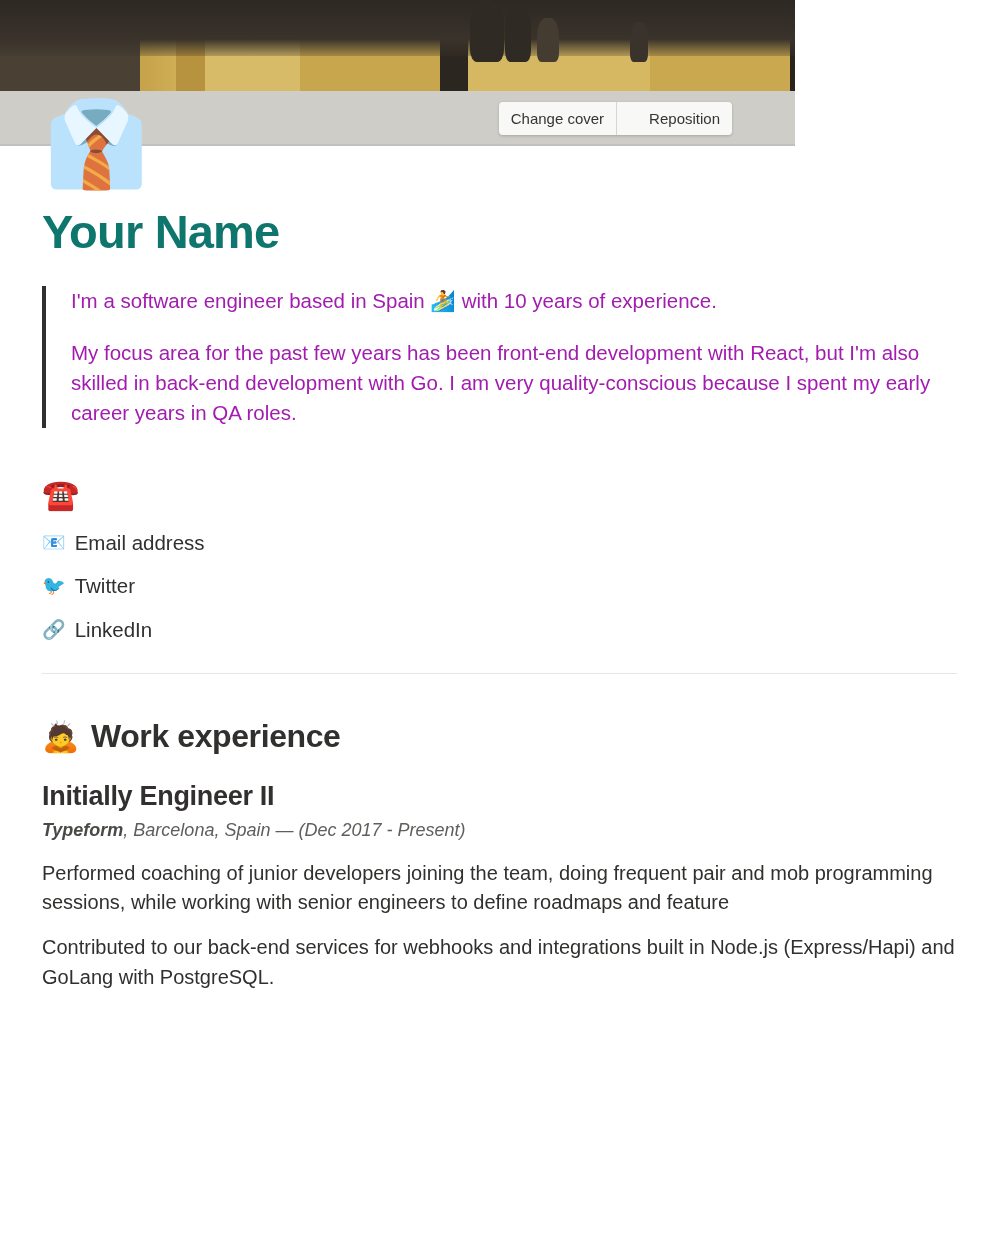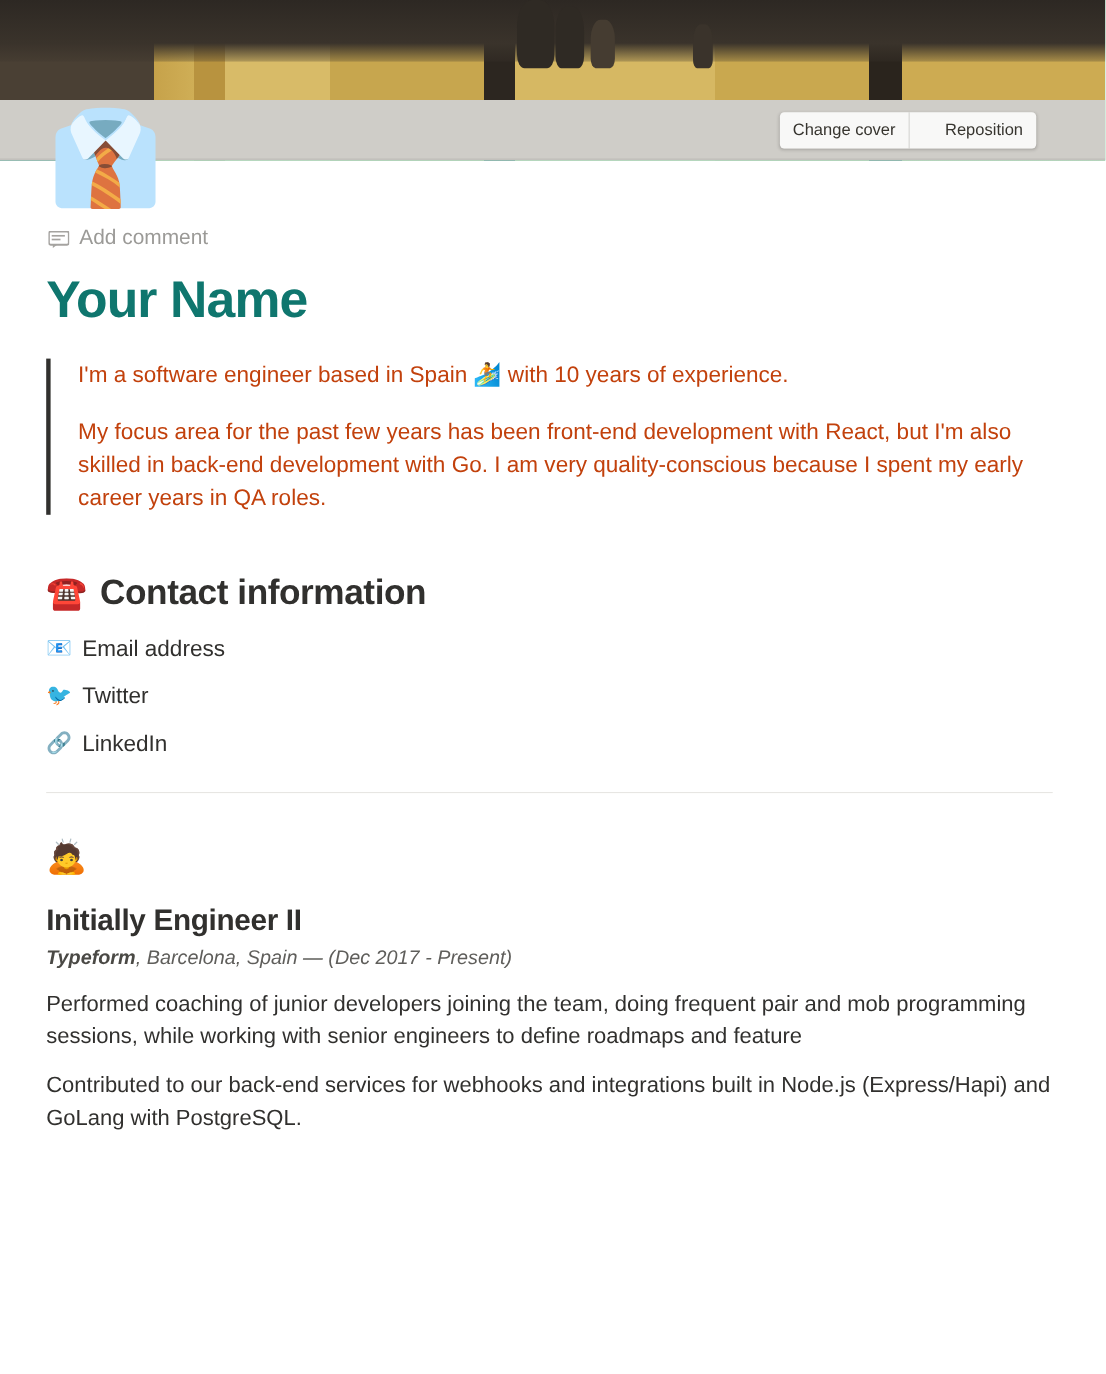--- a/index.html
+++ b/index.html
@@ -12,24 +12,24 @@
     height: 1249px;
     overflow: hidden;
     font-family: "Liberation Sans", sans-serif;
     color: #31302e;
     position: relative;
   }
 
   
   .cover {
     position: relative;
-    width: 1005px;
+    width: 795px;
     height: 146px;
     overflow: hidden;
-    background: #5eead4;
+    background: #ef4444;
   }
   .cover-art {
     position: absolute;
     inset: 0;
     
     background:
       
       linear-gradient(to bottom, rgba(0,0,0,0) 0 62%, #cfcdc8 62% 100%),
       
       linear-gradient(to right,
@@ -137,21 +137,21 @@
 
   .quote {
     border-left: 4px solid #31302e;
     padding-left: 25px;
     margin: 0 0 52px 0;
   }
   .quote p {
     margin: 0 0 23px 0;
     font-size: 20.5px;
     line-height: 1.45;
-    color: #c2410c;
+    color: #a21caf;
   }
   .quote p:last-child { margin-bottom: 0; }
 
   h2.section {
     font-size: 32px;
     font-weight: bold;
     letter-spacing: -0.4px;
     margin: 0 0 18px 0;
     display: flex;
     align-items: baseline;
@@ -210,61 +210,50 @@
   <div class="cover-buttons">
     <button>Change cover</button>
     <button>Reposition</button>
   </div>
 </div>
 
 <div class="page-icon">👔</div>
 
 <div class="content">
 
-  <div class="add-comment">
-    <span class="bubble">
-      <svg width="19" height="16" viewBox="0 0 19 16" aria-hidden="true">
-        <rect x="0.5" y="0.5" width="18" height="12" rx="1.5" fill="none" stroke="#a5a3a0" stroke-width="1.6"></rect>
-        <path d="M4 15.5 L4 12.5 L8 12.5 Z" fill="#a5a3a0"></path>
-        <rect x="3" y="3.6" width="12" height="1.5" fill="#a5a3a0"></rect>
-        <rect x="3" y="7" width="8" height="1.5" fill="#a5a3a0"></rect>
-      </svg>
-    </span>
-    <span>Add comment</span>
-  </div>
 
   <h1 class="title">Your Name</h1>
 
   <blockquote class="quote">
     <p>I'm a software engineer based in Spain 🏄 with 10 years of experience.</p>
     <p>My focus area for the past few years has been front-end development with React, but I'm also skilled in back-end development with Go. I am very quality-conscious because I spent my early career years in QA roles.</p>
   </blockquote>
 
   <h2 class="section">
     <span class="emoji">☎️</span>
-    <span>Contact information</span>
   </h2>
 
   <p class="simple-line">
     <span class="emoji">📧</span>
     <span>Email address</span>
   </p>
   <p class="simple-line">
     <span class="emoji">🐦</span>
     <span>Twitter</span>
   </p>
   <p class="simple-line">
     <span class="emoji">🔗</span>
     <span>LinkedIn</span>
   </p>
 
   <hr class="divider">
 
   <h2 class="section">
     <span class="emoji">🙇</span>
+    <span>Work experience</span>
   </h2>
 
   <h3 class="job-title">Initially Engineer II</h3>
   <p class="job-meta">
     <b>Typeform</b><span>, Barcelona, Spain — (Dec 2017 - Present)</span>
   </p>
 
   <p class="para">Performed coaching of junior developers joining the team, doing frequent pair and mob programming sessions, while working with senior engineers to define roadmaps and feature</p>
   <p class="para">Contributed to our back-end services for webhooks and integrations built in Node.js (Express/Hapi) and GoLang with PostgreSQL.</p>
 

